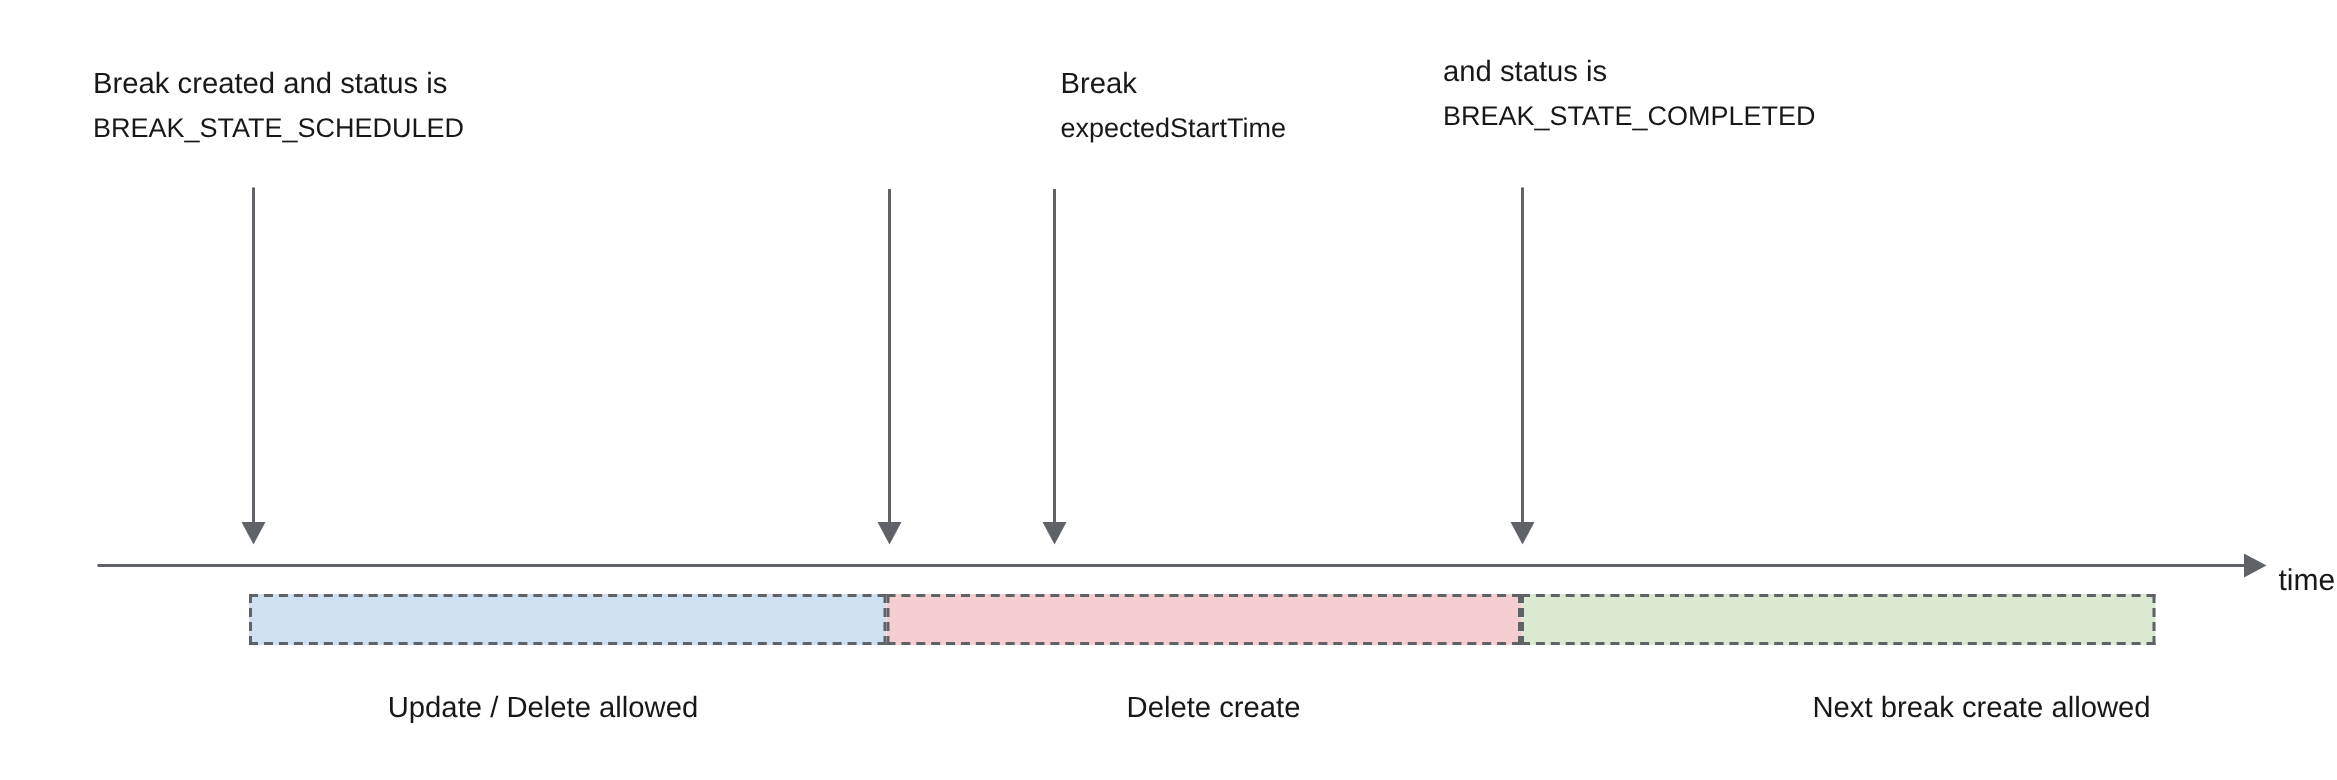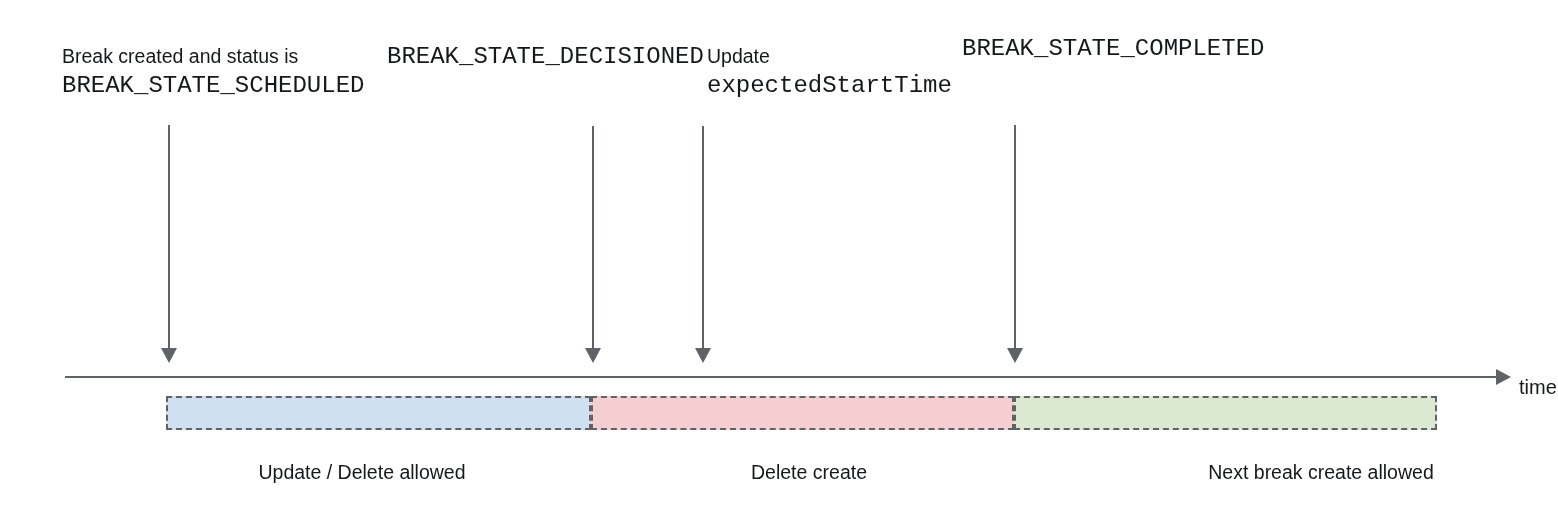--- a/index.html
+++ b/index.html
@@ -26,22 +26,22 @@
     font-size: 19.5px;
     line-height: 29px;
     color: #17181a;
     white-space: nowrap;
   }
   .annotation .sans {
     font-family: "Liberation Sans", sans-serif;
     letter-spacing: 0px;
   }
   .annotation .mono {
-    font-family: Liberation Mono, monospace;
-    font-size: 24px;
+    font-family: Liberation Sans, sans-serif;
+    font-size: 18px;
     letter-spacing: 0px;
     text-align: center;
   }
   .annotation .line { display: block; }
 
   
   .vline {
     position: absolute;
     width: 2px;
     background: #5f6368;
@@ -100,33 +100,33 @@
 <div id="diagram">
 
   <div class="annotation" style="left:30px; top:42px;">
     <span class="line sans">Break created and status is</span>
     <span class="line mono">BREAK_STATE_SCHEDULED</span>
   </div>
   <div class="vline" style="left:136px; top:125px; height:224px;"></div>
   <div class="vhead" style="left:129px; top:348px;"></div>
 
   <div class="annotation" style="left:355px; top:42px;">
-    <span class="line mono">BREAK_STATE_DECISIONED</span>
   </div>
   <div class="vline" style="left:560px; top:126px; height:223px;"></div>
   <div class="vhead" style="left:553px; top:348px;"></div>
 
   <div class="annotation" style="left:675px; top:42px;">
-    <span class="line sans">Update</span>
+    <span class="line sans">Break</span>
     <span class="line mono">expectedStartTime</span>
   </div>
   <div class="vline" style="left:670px; top:126px; height:223px;"></div>
   <div class="vhead" style="left:663px; top:348px;"></div>
 
   <div class="annotation" style="left:930px; top:34px;">
+    <span class="line sans">and status is</span>
     <span class="line mono">BREAK_STATE_COMPLETED</span>
   </div>
   <div class="vline" style="left:982px; top:125px; height:224px;"></div>
   <div class="vhead" style="left:975px; top:348px;"></div>
 
   <div class="axis-line" style="left:33px; top:376px; width:1432px;"></div>
   <div class="axis-head" style="left:1464px; top:369px;"></div>
   <div class="axis-label" style="left:1487px; top:376px;">time</div>
 
   <div class="bar" style="left:134px; top:396px; width:425px; background:#cfe0f1;"></div>

